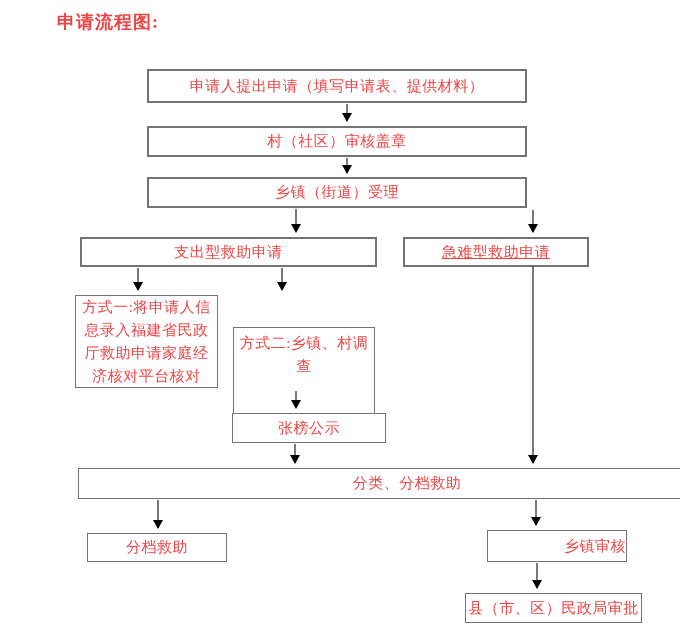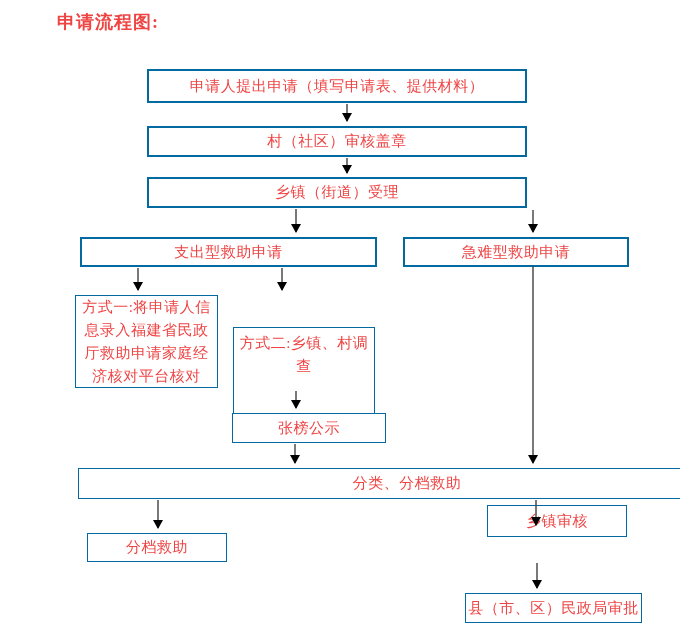--- a/index.html
+++ b/index.html
@@ -21,21 +21,21 @@
     left: 57px;
     top: 10px;
     font-size: 18px;
     font-weight: bold;
     letter-spacing: 1px;
     white-space: nowrap;
   }
   .node {
     position: absolute;
     box-sizing: border-box;
-    border: 2px solid #0369a1;
+    border: 2px solid #737373;
     background: #ffffff;
     display: flex;
     align-items: center;
     justify-content: center;
     text-align: center;
     font-size: 15px;
     line-height: 23px;
     letter-spacing: 0.5px;
   }
   .node.thin { border-width: 1.5px; }
@@ -68,21 +68,21 @@
   </div>
 
   <div class="node" style="left:147px; top:177px; width:380px; height:31px;">
     <span class="node-label">乡镇（街道）受理</span>
   </div>
 
   <div class="node" style="left:80px; top:237px; width:297px; height:30px;">
     <span class="node-label">支出型救助申请</span>
   </div>
 
-  <div class="node" style="left:403px; top:237px; width:226px; height:30px;">
+  <div class="node" style="left:403px; top:237px; width:186px; height:30px;text-decoration:underline;">
     <span class="node-label">急难型救助申请</span>
   </div>
 
   <div class="node thin" style="left:75px; top:295px; width:143px; height:93px;">
     <span class="node-label">方式一:将申请人信
 息录入福建省民政
 厅救助申请家庭经
 济核对平台核对</span>
   </div>
 
@@ -96,21 +96,21 @@
   </div>
 
   <div class="node thin" style="left:78px; top:468px; width:658px; height:31px;">
     <span class="node-label">分类、分档救助</span>
   </div>
 
   <div class="node thin" style="left:87px; top:533px; width:140px; height:29px;">
     <span class="node-label">分档救助</span>
   </div>
 
-  <div class="node thin" style="left:487px; top:505px; width:140px; height:32px;">
+  <div class="node thin" style="left:487px; top:530px; width:140px; height:32px;justify-content:flex-end;">
     <span class="node-label">乡镇审核</span>
   </div>
 
   <div class="node thin" style="left:450px; top:593px; width:177px; height:30px;margin-left:15px;">
     <span class="node-label">县（市、区）民政局审批</span>
   </div>
 
   <svg id="arrow-layer" width="680" height="642" viewBox="0 0 680 642">
     <defs>
       <marker id="ah" markerUnits="userSpaceOnUse" markerWidth="10" markerHeight="10" refX="8" refY="5" orient="auto">

